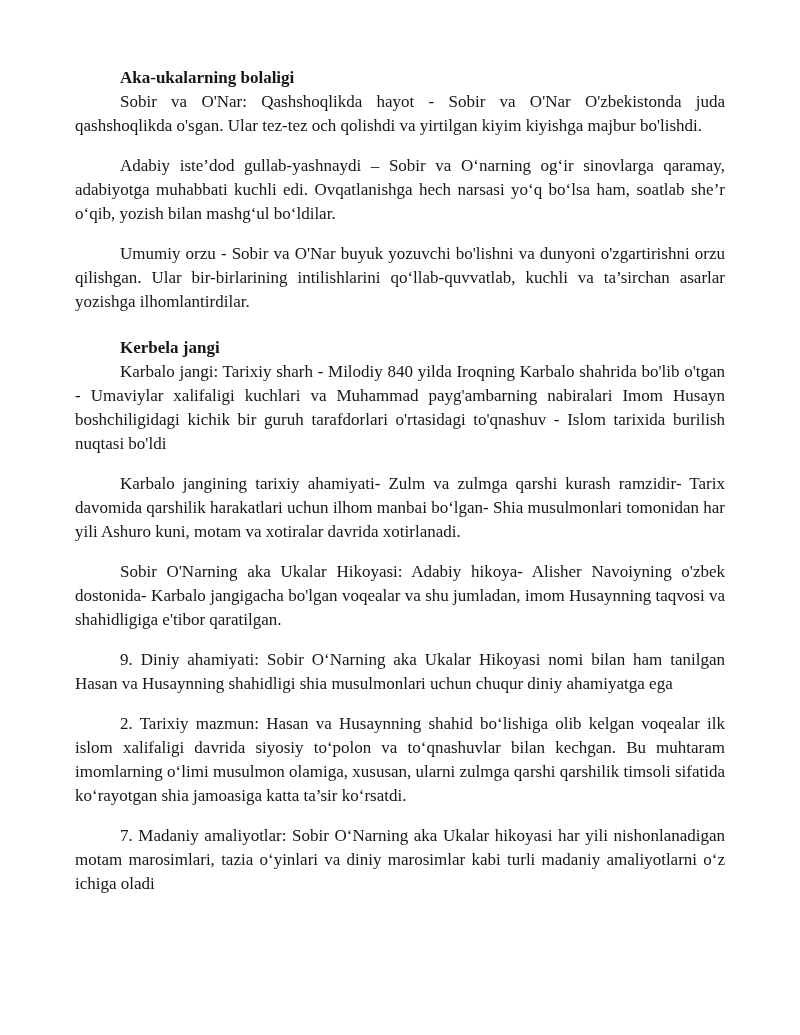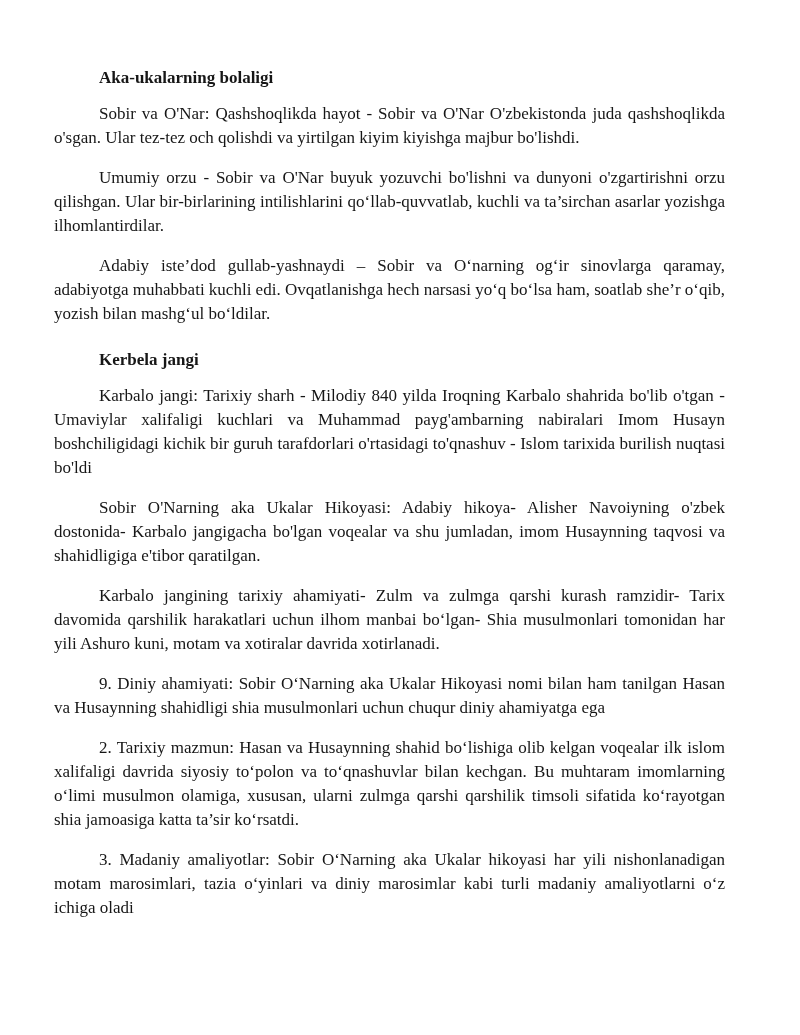--- a/index.html
+++ b/index.html
@@ -6,65 +6,65 @@
   html, body {
     margin: 0;
     padding: 0;
     background: #ffffff;
   }
   .page {
     position: relative;
     width: 800px;
     height: 922px;
     box-sizing: border-box;
-    padding: 66px 75px 0 54px;
+    padding: 66px 75px 0 75px;
     background: #ffffff;
     color: #161616;
     font-family: "Liberation Serif", "DejaVu Serif", serif;
     font-size: 17px;
     line-height: 24px;
     overflow: hidden;
   }
   .section { margin: 0; }
   .section-heading {
     font-size: 17px;
     font-weight: bold;
     margin: 22px 0 0 0;
     text-indent: 45px;
     text-align: left;
   }
   .section:first-child .section-heading { margin-top: 0; }
   .para {
-    margin: 12px 0 16px 0;
+    margin: 0 0 16px 0;
     text-indent: 45px;
     text-align: justify;
   }
 </style>
 </head>
 <body>
 
 <div class="page">
 
   <div class="section">
     <h2 class="section-heading">Aka-ukalarning bolaligi</h2>
     <p class="para">Sobir va O'Nar: Qashshoqlikda hayot - Sobir va O'Nar O'zbekistonda juda qashshoqlikda o'sgan. Ular tez-tez och qolishdi va yirtilgan kiyim kiyishga majbur bo'lishdi.</p>
+    <p class="para">Adabiy iste’dod gullab-yashnaydi – Sobir va Oʻnarning ogʻir sinovlarga qaramay, adabiyotga muhabbati kuchli edi. Ovqatlanishga hech narsasi yoʻq boʻlsa ham, soatlab she’r oʻqib, yozish bilan mashgʻul boʻldilar.</p>
     <p class="para">Umumiy orzu - Sobir va O'Nar buyuk yozuvchi bo'lishni va dunyoni o'zgartirishni orzu qilishgan. Ular bir-birlarining intilishlarini qoʻllab-quvvatlab, kuchli va ta’sirchan asarlar yozishga ilhomlantirdilar.</p>
-    <p class="para">Adabiy iste’dod gullab-yashnaydi – Sobir va Oʻnarning ogʻir sinovlarga qaramay, adabiyotga muhabbati kuchli edi. Ovqatlanishga hech narsasi yoʻq boʻlsa ham, soatlab she’r oʻqib, yozish bilan mashgʻul boʻldilar.</p>
   </div>
 
   <div class="section">
     <h2 class="section-heading">Kerbela jangi</h2>
     <p class="para">Karbalo jangi: Tarixiy sharh - Milodiy 840 yilda Iroqning Karbalo shahrida bo'lib o'tgan - Umaviylar xalifaligi kuchlari va Muhammad payg'ambarning nabiralari Imom Husayn boshchiligidagi kichik bir guruh tarafdorlari o'rtasidagi to'qnashuv - Islom tarixida burilish nuqtasi bo'ldi</p>
+    <p class="para">Karbalo jangining tarixiy ahamiyati- Zulm va zulmga qarshi kurash ramzidir- Tarix davomida qarshilik harakatlari uchun ilhom manbai boʻlgan- Shia musulmonlari tomonidan har yili Ashuro kuni, motam va xotiralar davrida xotirlanadi.</p>
     <p class="para">Sobir O'Narning aka Ukalar Hikoyasi: Adabiy hikoya- Alisher Navoiyning o'zbek dostonida- Karbalo jangigacha bo'lgan voqealar va shu jumladan, imom Husaynning taqvosi va shahidligiga e'tibor qaratilgan.</p>
-    <p class="para">Karbalo jangining tarixiy ahamiyati- Zulm va zulmga qarshi kurash ramzidir- Tarix davomida qarshilik harakatlari uchun ilhom manbai boʻlgan- Shia musulmonlari tomonidan har yili Ashuro kuni, motam va xotiralar davrida xotirlanadi.</p>
   </div>
 
   <div class="section">
     <p class="para">9. Diniy ahamiyati: Sobir OʻNarning aka Ukalar Hikoyasi nomi bilan ham tanilgan Hasan va Husaynning shahidligi shia musulmonlari uchun chuqur diniy ahamiyatga ega</p>
     <p class="para">2. Tarixiy mazmun: Hasan va Husaynning shahid boʻlishiga olib kelgan voqealar ilk islom xalifaligi davrida siyosiy toʻpolon va toʻqnashuvlar bilan kechgan. Bu muhtaram imomlarning oʻlimi musulmon olamiga, xususan, ularni zulmga qarshi qarshilik timsoli sifatida koʻrayotgan shia jamoasiga katta ta’sir koʻrsatdi.</p>
-    <p class="para">3. Madaniy amaliyotlar: Sobir OʻNarning aka Ukalar hikoyasi har yili nishonlanadigan motam marosimlari, tazia oʻyinlari va diniy marosimlar kabi turli madaniy amaliyotlarni oʻz ichiga oladi</p>
+    <p class="para">7. Madaniy amaliyotlar: Sobir OʻNarning aka Ukalar hikoyasi har yili nishonlanadigan motam marosimlari, tazia oʻyinlari va diniy marosimlar kabi turli madaniy amaliyotlarni oʻz ichiga oladi</p>
   </div>
 
   <div class="section">
     <h2 class="section-heading">Husaynning merosi</h2>
   </div>
 
 </div>
 
 </body></html>

